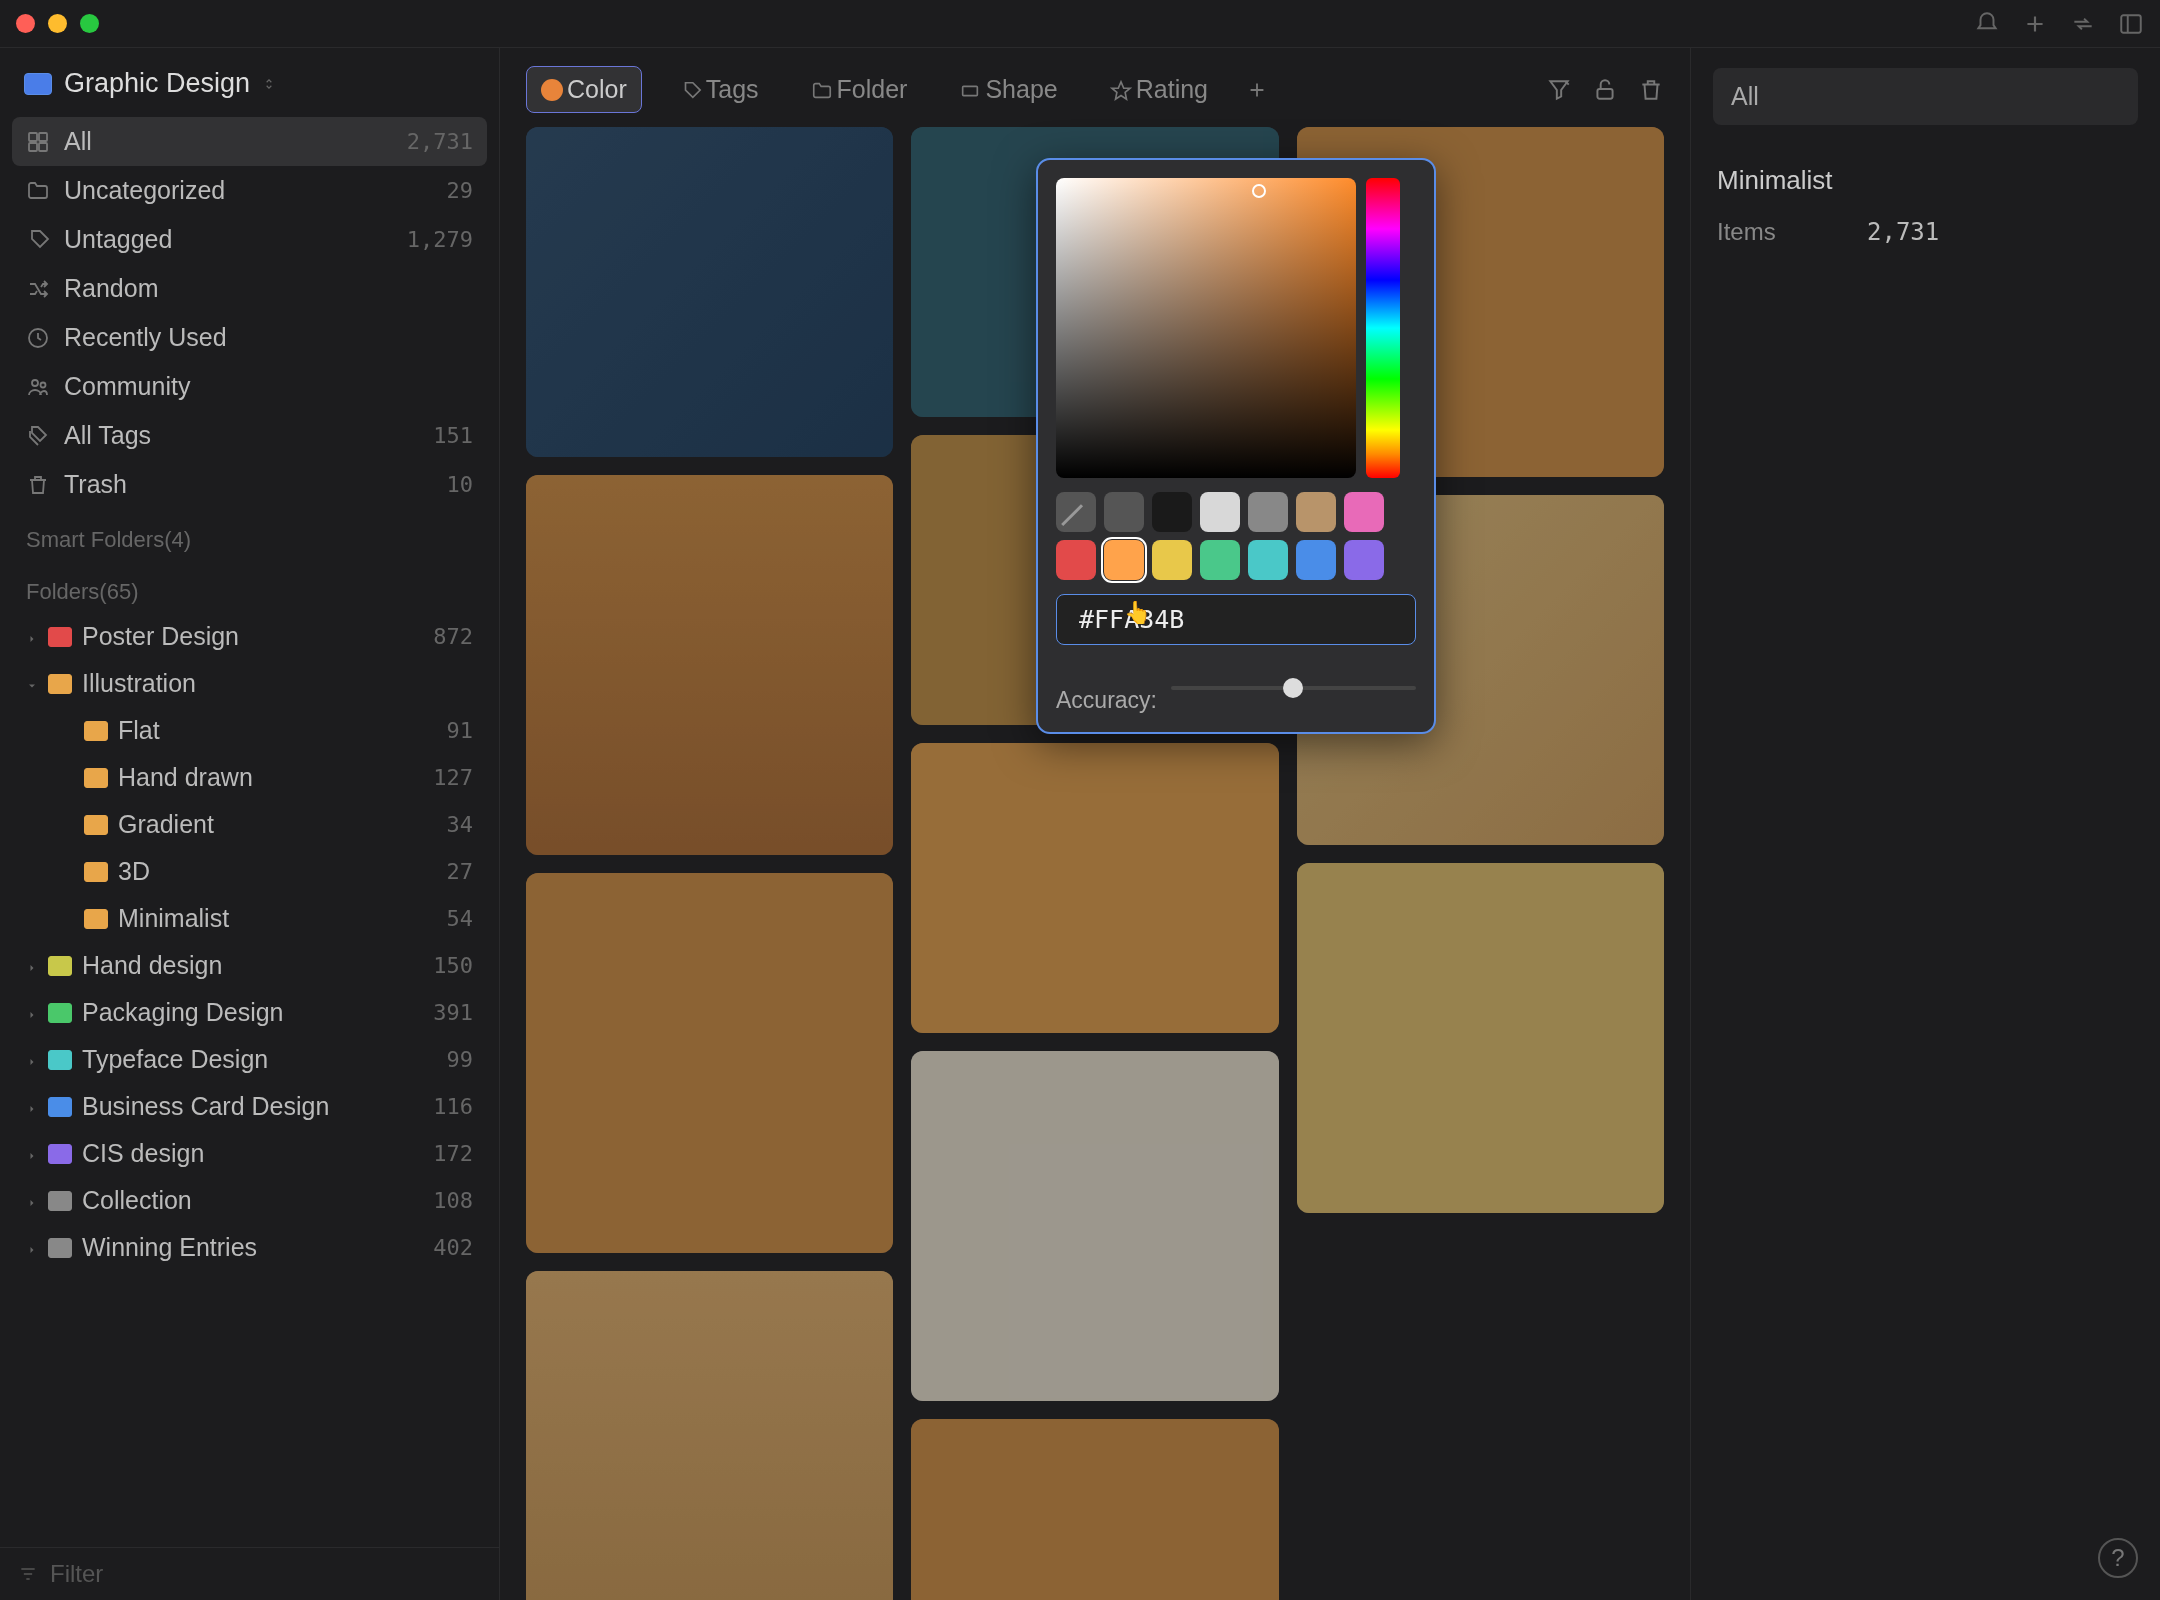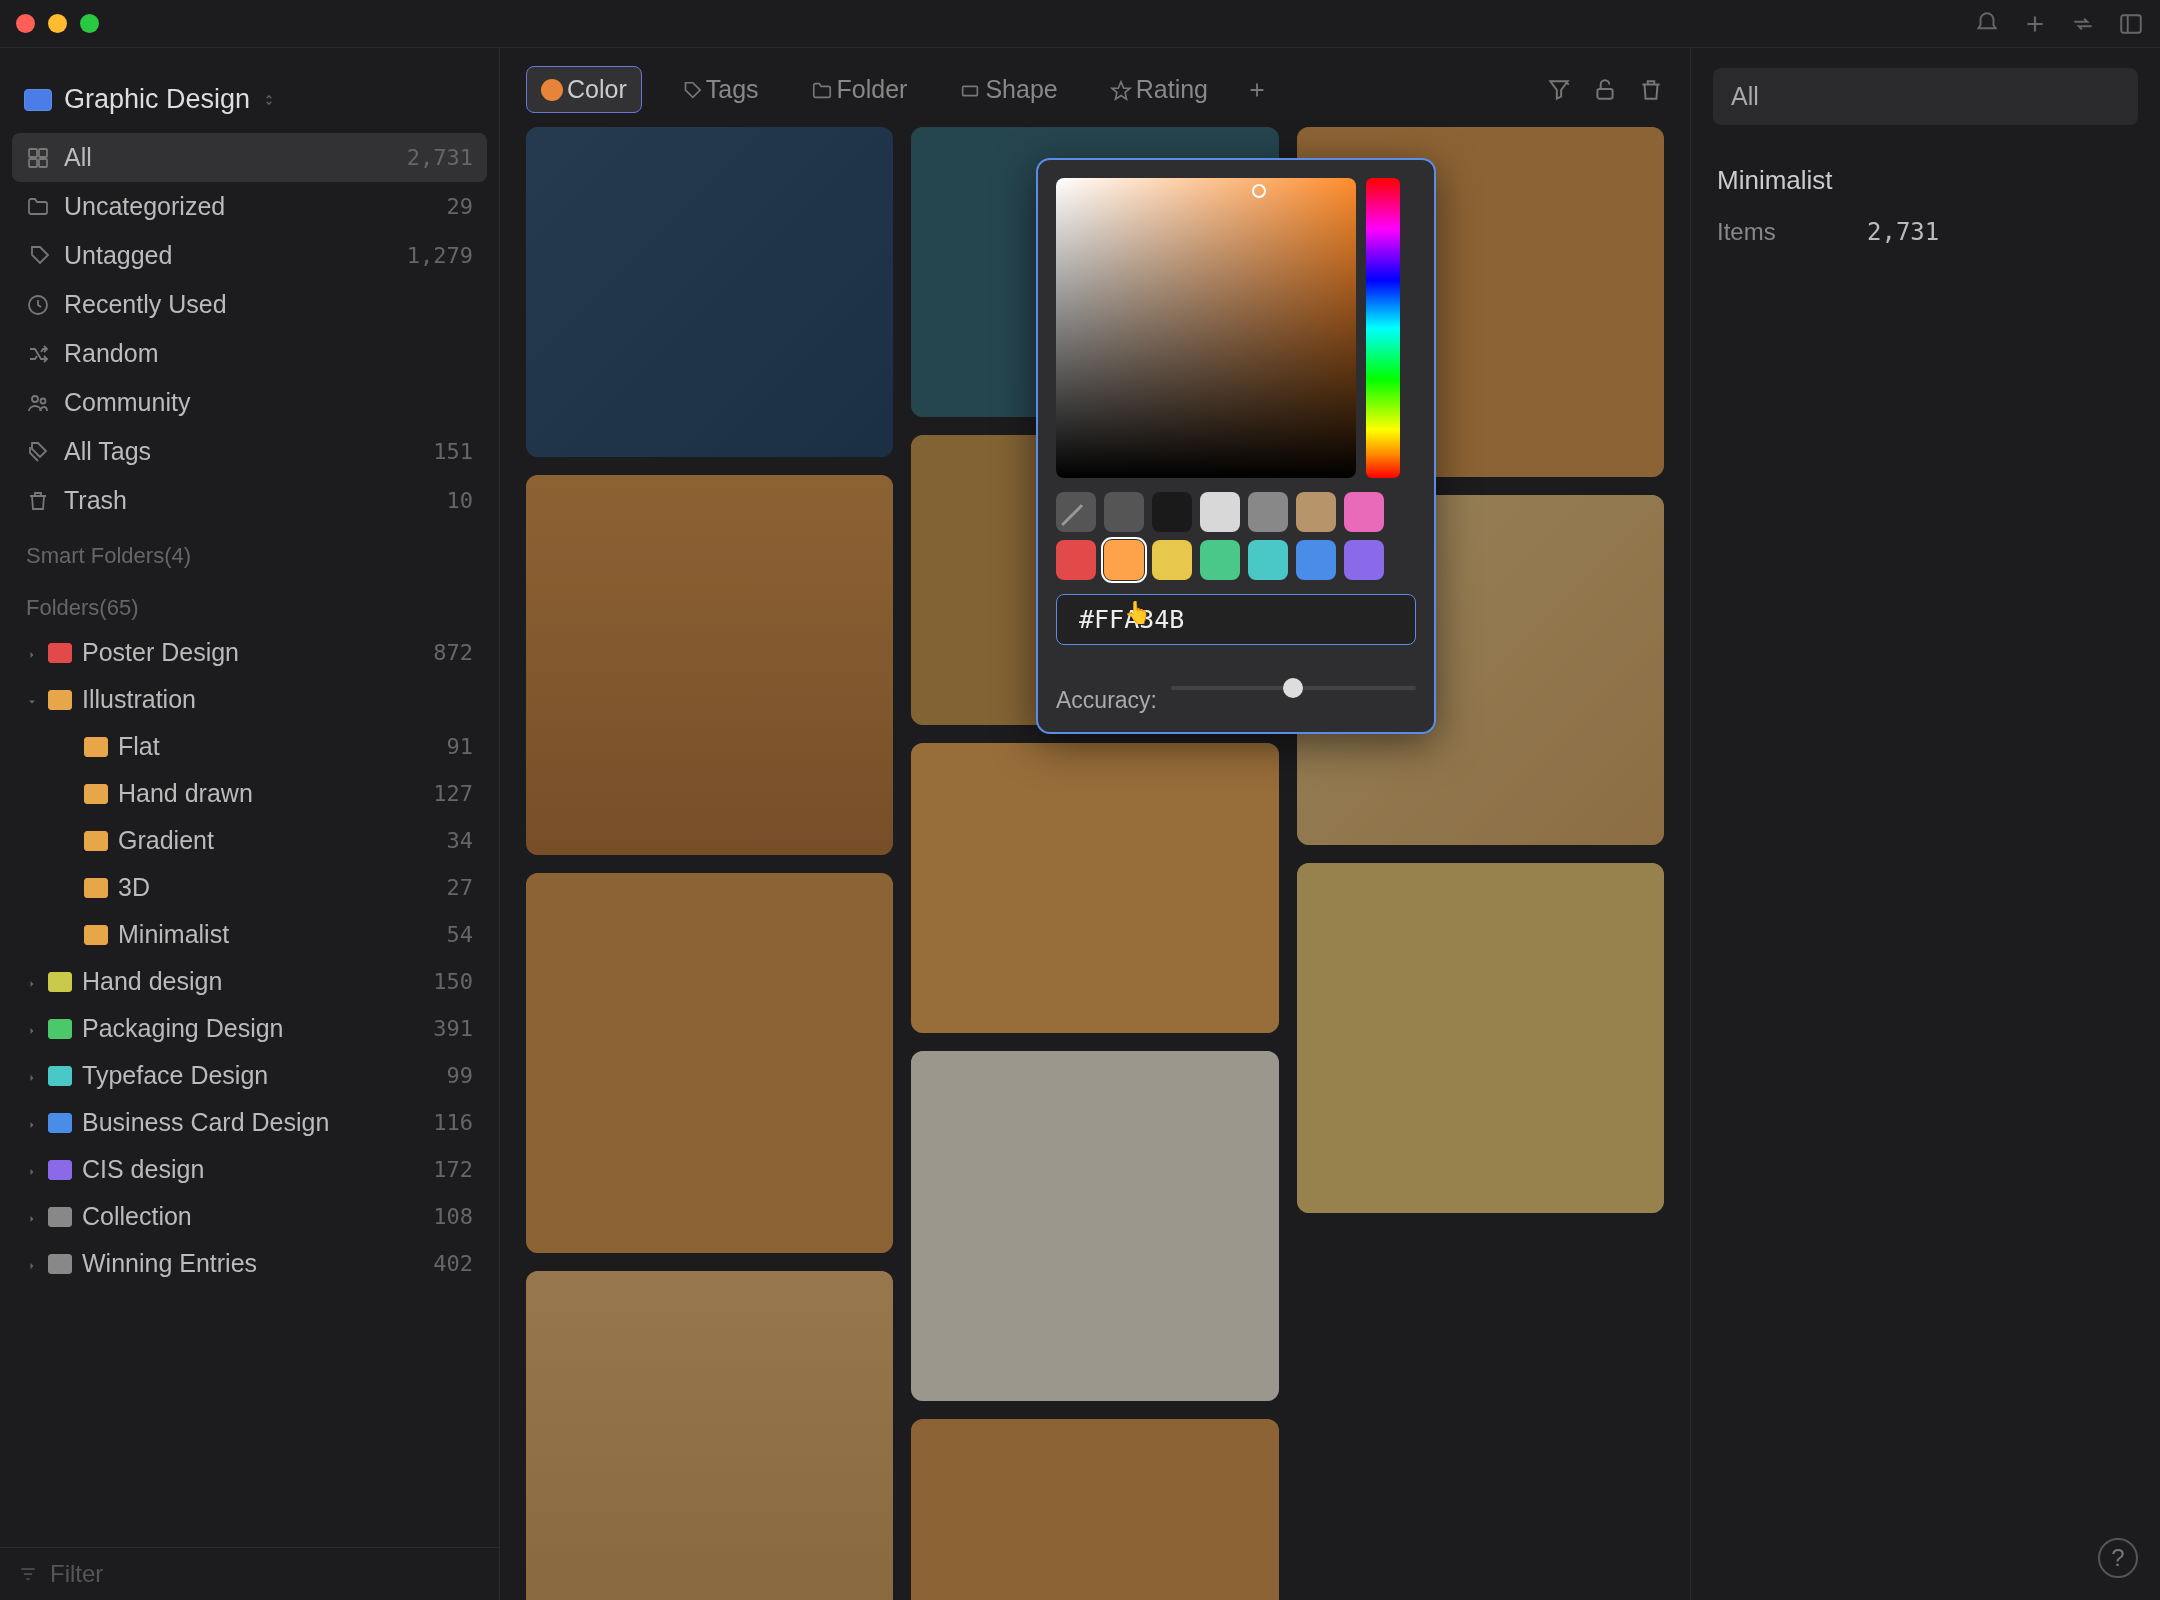--- a/index.html
+++ b/index.html
@@ -10,21 +10,21 @@
 .titlebar { position: absolute; top: 0; left: 0; right: 0; height: 48px; background: #1c1c1e; display: flex; align-items: center; padding: 0 16px; z-index: 10; border-bottom: 1px solid #2a2a2c; }
 .traffic-lights { display: flex; gap: 13px; }
 .traffic-light { width: 19px; height: 19px; border-radius: 50%; }
 .tl-red { background: #ff5f57; }
 .tl-yellow { background: #febc2e; }
 .tl-green { background: #28c840; }
 .titlebar-icons { margin-left: auto; display: flex; gap: 22px; color: #666; }
 .titlebar-icons .ico { width: 26px; height: 26px; cursor: pointer; }
 
 
-.sidebar { width: 500px; background: #1c1c1e; padding-top: 64px; display: flex; flex-direction: column; border-right: 1px solid #2a2a2c; }
+.sidebar { width: 500px; background: #1c1c1e; padding-top: 48px; display: flex; flex-direction: column; border-right: 1px solid #2a2a2c; }
 .library-header { display: flex; align-items: center; gap: 12px; padding: 20px 24px 14px; cursor: pointer; }
 .lib-icon { width: 28px; height: 22px; background: #4a7de8; border-radius: 4px; border: 1px solid #5a8de8; }
 .lib-name { color: #ddd; font-size: 27px; font-weight: 500; }
 .lib-chev { width: 14px; height: 14px; color: #666; }
 
 .sidebar-list { flex: 1; overflow-y: auto; padding: 4px 12px; }
 .sb-item { display: flex; align-items: center; padding: 10px 14px; border-radius: 8px; cursor: pointer; gap: 14px; }
 .sb-item.active { background: #323234; }
 .sb-ico { width: 24px; height: 24px; color: #777; flex-shrink: 0; }
 .sb-label { color: #bbb; font-size: 25px; flex: 1; }
@@ -166,31 +166,31 @@
         </div>
         <div class="sb-item">
           <div class="sb-ico"><svg viewBox="0 0 24 24" fill="none" stroke="currentColor" stroke-width="1.8">
               <path d="M6 3h8l8 8-8 8-8-8V3z"></path>
             </svg></div>
           <div class="sb-label">Untagged</div>
           <div class="sb-count">1,279</div>
         </div>
         <div class="sb-item">
           <div class="sb-ico"><svg viewBox="0 0 24 24" fill="none" stroke="currentColor" stroke-width="1.8">
+              <path d="M4 7h5l6 10h5M4 17h5l2-3M15 10l2-3h3M18 4l3 3-3 3M18 14l3 3-3 3"></path>
+            </svg></div>
+          <div class="sb-label">Random</div>
+          <div class="sb-count"></div>
+        </div>
+        <div class="sb-item">
+          <div class="sb-ico"><svg viewBox="0 0 24 24" fill="none" stroke="currentColor" stroke-width="1.8">
               <circle cx="12" cy="12" r="9"></circle>
               <path d="M12 7v5l3 2"></path>
             </svg></div>
           <div class="sb-label">Recently Used</div>
-          <div class="sb-count"></div>
-        </div>
-        <div class="sb-item">
-          <div class="sb-ico"><svg viewBox="0 0 24 24" fill="none" stroke="currentColor" stroke-width="1.8">
-              <path d="M4 7h5l6 10h5M4 17h5l2-3M15 10l2-3h3M18 4l3 3-3 3M18 14l3 3-3 3"></path>
-            </svg></div>
-          <div class="sb-label">Random</div>
           <div class="sb-count"></div>
         </div>
         <div class="sb-item">
           <div class="sb-ico"><svg viewBox="0 0 24 24" fill="none" stroke="currentColor" stroke-width="1.8">
               <circle cx="9" cy="8" r="3"></circle>
               <circle cx="17" cy="10" r="2.5"></circle>
               <path d="M3 20c0-3 3-5 6-5s6 2 6 5M14 20c0-2 2-4 4-4s3 2 3 4"></path>
             </svg></div>
           <div class="sb-label">Community</div>
           <div class="sb-count"></div>

